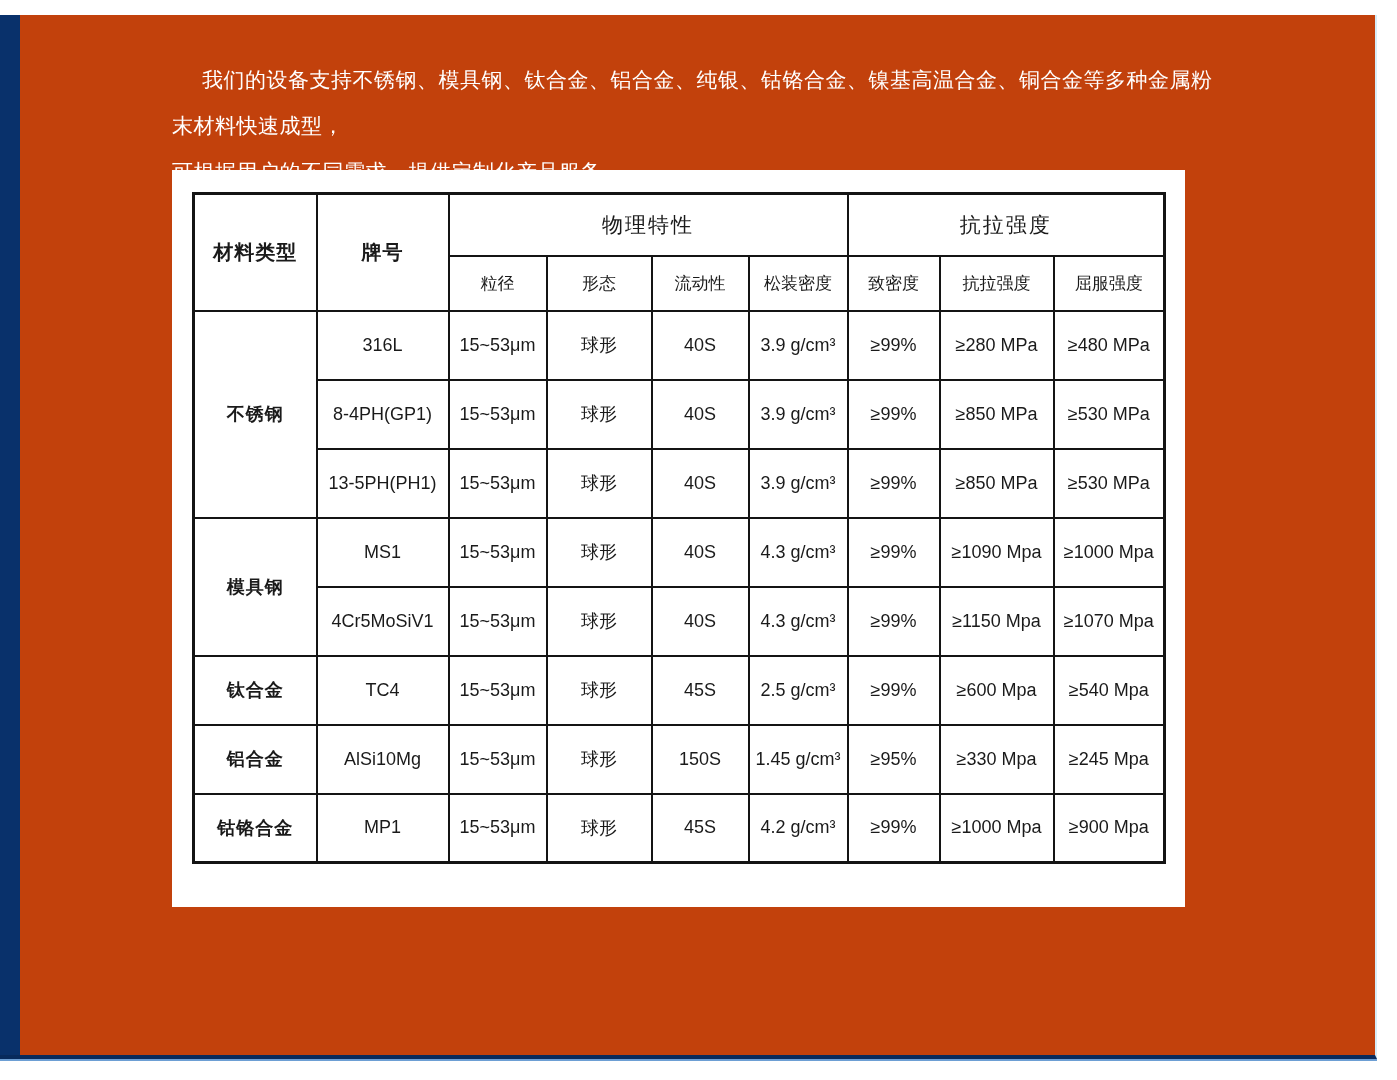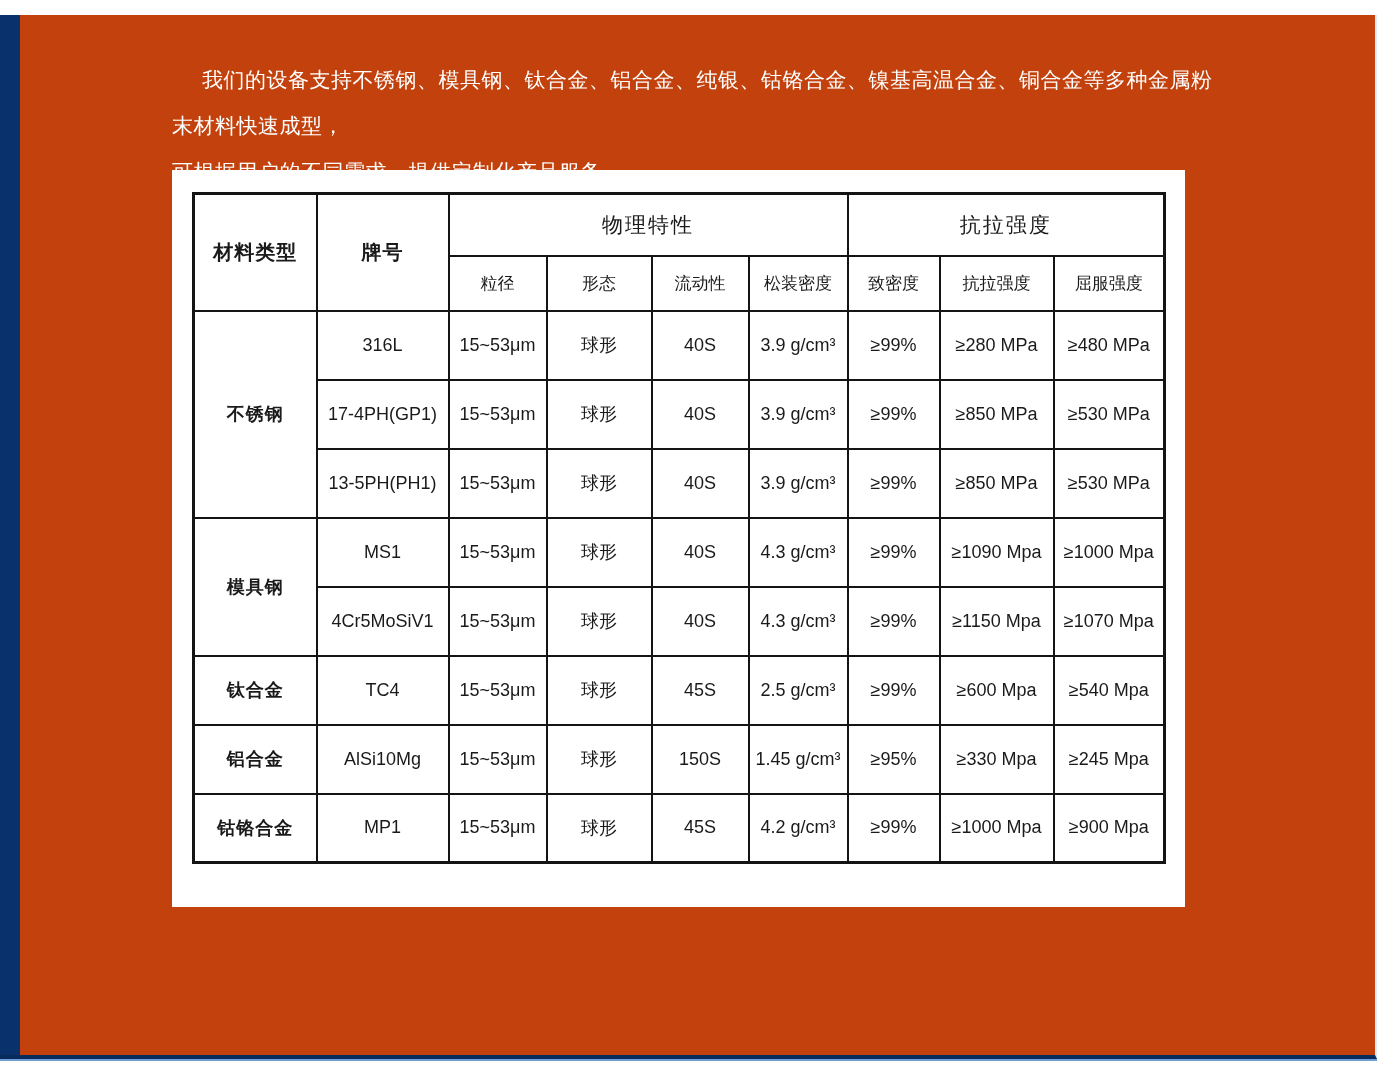--- a/index.html
+++ b/index.html
@@ -154,21 +154,21 @@
         <td class="val">316L</td>
         <td class="val">15~53μm</td>
         <td class="val">球形</td>
         <td class="val">40S</td>
         <td class="val">3.9 g/cm³</td>
         <td class="val">≥99%</td>
         <td class="val">≥280 MPa</td>
         <td class="val">≥480 MPa</td>
       </tr>
       <tr class="datarow">
-        <td class="val">17-4PH(GP1)</td>
+        <td class="val">8-4PH(GP1)</td>
         <td class="val">15~53μm</td>
         <td class="val">球形</td>
         <td class="val">40S</td>
         <td class="val">3.9 g/cm³</td>
         <td class="val">≥99%</td>
         <td class="val">≥850 MPa</td>
         <td class="val">≥530 MPa</td>
       </tr>
       <tr class="datarow">
         <td class="val">13-5PH(PH1)</td>

